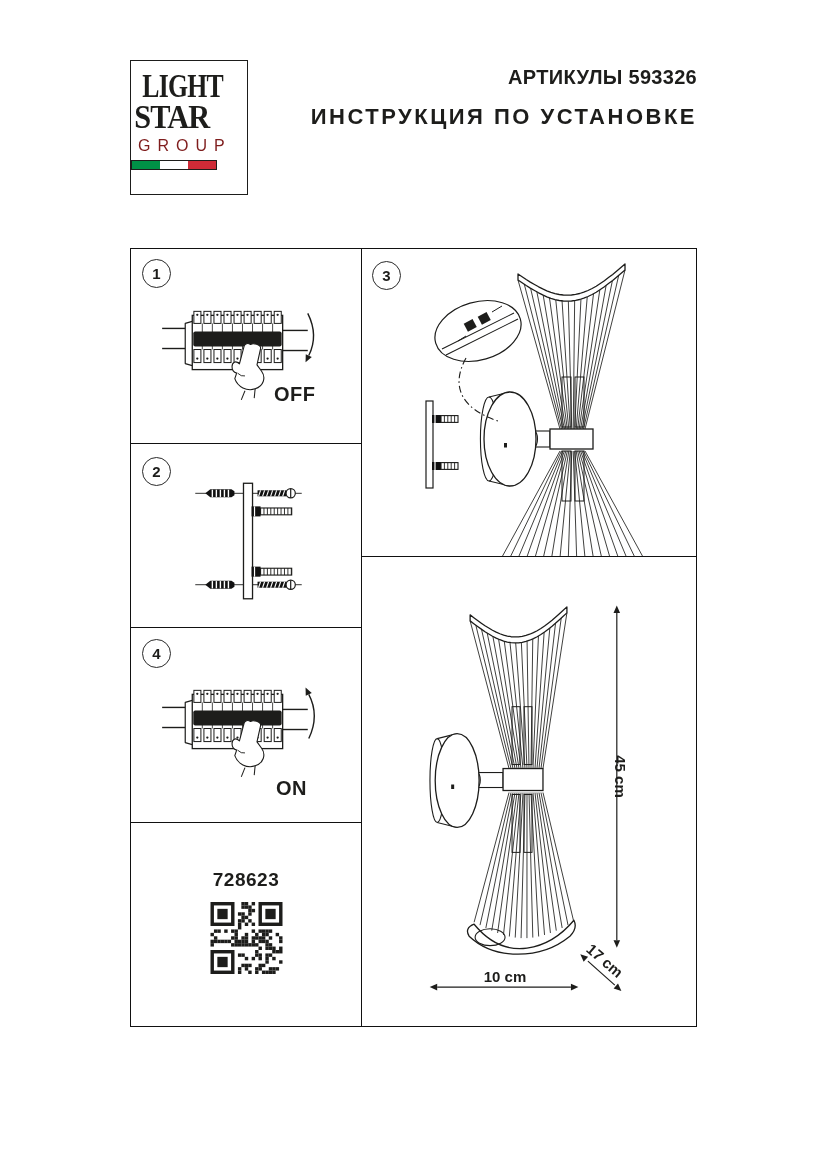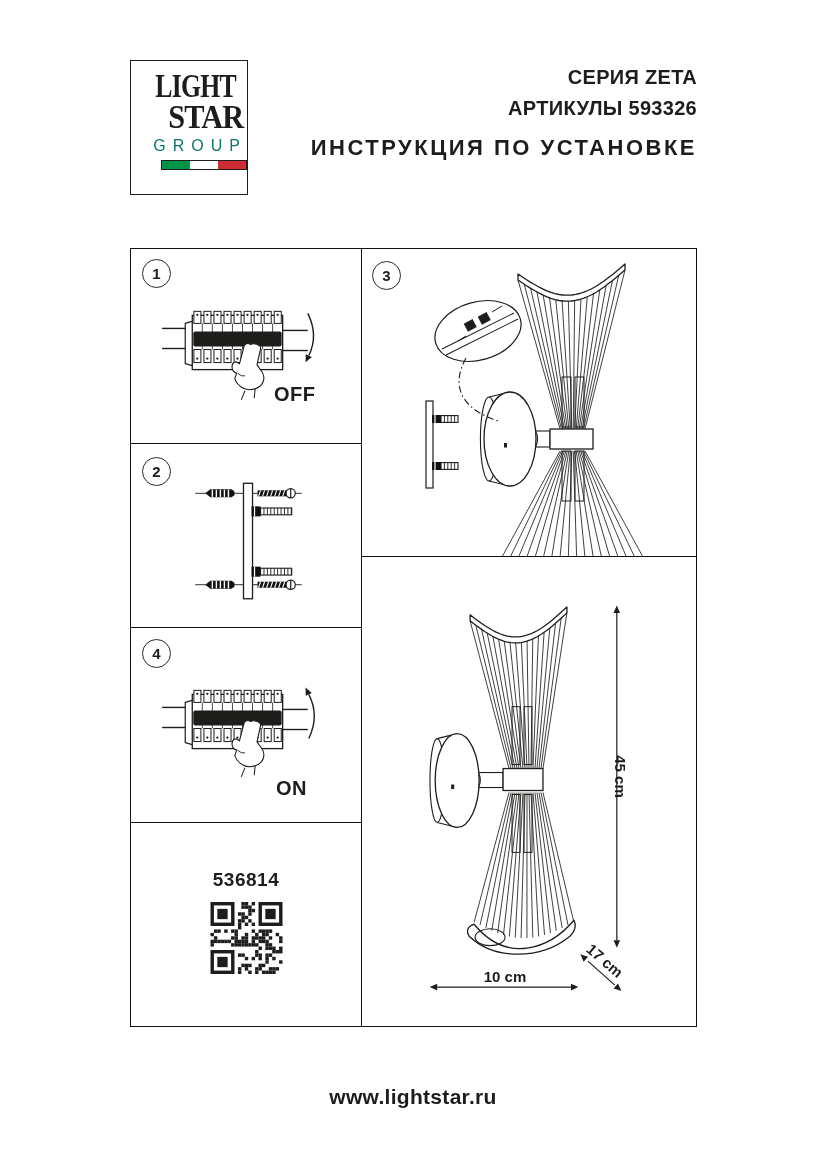--- a/index.html
+++ b/index.html
@@ -2,27 +2,27 @@
 <html><head>
 <meta charset="utf-8">
 <style>
   html,body{margin:0;padding:0;background:#fff;}
   .page{position:relative;width:826px;height:1171px;background:#fff;
         font-family:"Liberation Sans",sans-serif;color:#1d1d1b;overflow:hidden;}
 
   
   .logo-box{position:absolute;left:130px;top:60px;width:118px;height:135px;
             border:1.5px solid #1d1d1b;box-sizing:border-box;background:#fff;
-            display:flex;flex-direction:column;align-items:flex-end;padding-top:10px;}
+            display:flex;flex-direction:column;align-items:flex-start;padding-top:10px;}
   .logo-word{font-family:"Liberation Serif",serif;font-weight:bold;font-size:33px;
              line-height:31px;letter-spacing:-1px;color:#1d1d1b;display:inline-block;}
   .logo-light{transform:scaleX(0.78);}
   .logo-star{transform:scaleX(0.92);}
   .logo-group{font-size:16px;font-weight:400;letter-spacing:7px;padding-left:7px;
-              margin-top:4px;color:#0f766e;}
+              margin-top:4px;color:#7f1d1d;}
   .logo-flag{margin-top:5px;width:86px;height:10px;border:1.2px solid #1d1d1b;
              box-sizing:border-box;display:flex;}
   .logo-flag span{flex:1;height:100%;}
 
   
   .hdr{position:absolute;right:129px;top:62px;text-align:right;}
   .hdr-line1{font-size:20px;font-weight:bold;line-height:31px;letter-spacing:.3px;}
   .hdr-line2{font-size:20px;font-weight:bold;line-height:31px;letter-spacing:.3px;}
   .hdr-title{margin-top:10px;font-size:22px;font-weight:bold;line-height:27px;}
   .hdr-title .t1{letter-spacing:2.5px;}
@@ -65,21 +65,20 @@
     <span class="logo-word logo-star">STAR</span>
     <span class="logo-group">GROUP</span>
     <div class="logo-flag">
       <span id="flag-g" style="background: rgb(0, 146, 70);"></span>
       <span id="flag-w" style="background: rgb(255, 255, 255);"></span>
       <span id="flag-r" style="background: rgb(206, 43, 55);"></span>
     </div>
   </div>
 
   <div class="hdr">
-    <div class="hdr-line1">СЕРИЯ ZETA</div>
     <div class="hdr-line2">АРТИКУЛЫ 593326</div>
     <div class="hdr-title">
       <div class="t1">ИНСТРУКЦИЯ ПО УСТАНОВКЕ</div>
     </div>
   </div>
 
   <div class="grid">
 
     <div id="cell1" class="cell cL bb">
       <div class="stepnum" style="left:11px;top:10px">1</div>
@@ -282,21 +281,21 @@
           </g>
           <g fill="none" stroke="#1d1d1b">
             <path d="M177,110 Q188,87 177,66" stroke="#1d1d1b" stroke-width="1.4" fill="none" stroke-linejoin="round"></path>
             <polygon points="173.8,59.2 180.0,64.6 174.0,67.4" fill="#1d1d1b" stroke="none"></polygon>
           </g>
         </svg>
       <div class="lbl lbl-onoff" style="left:145px;top:149px">ON</div>
     </div>
 
     <div id="cellqr" class="cell cL">
-      <div class="lbl lbl-article" style="left:0;right:0;top:46px">536814</div>
+      <div class="lbl lbl-article" style="left:0;right:0;top:46px">728623</div>
       <svg id="svgqr" viewBox="0 0 229 203">
           <g>
             <rect x="109.85714285714286" y="79" width="3.4285714285714284" height="3.4285714285714284" fill="#1d1d1b" stroke="none"></rect>
             <rect x="113.28571428571428" y="79" width="3.4285714285714284" height="3.4285714285714284" fill="#1d1d1b" stroke="none"></rect>
             <rect x="120.14285714285714" y="79" width="3.4285714285714284" height="3.4285714285714284" fill="#1d1d1b" stroke="none"></rect>
             <rect x="109.85714285714286" y="82.42857142857143" width="3.4285714285714284" height="3.4285714285714284" fill="#1d1d1b" stroke="none"></rect>
             <rect x="113.28571428571428" y="82.42857142857143" width="3.4285714285714284" height="3.4285714285714284" fill="#1d1d1b" stroke="none"></rect>
             <rect x="116.71428571428572" y="82.42857142857143" width="3.4285714285714284" height="3.4285714285714284" fill="#1d1d1b" stroke="none"></rect>
             <rect x="116.71428571428572" y="85.85714285714286" width="3.4285714285714284" height="3.4285714285714284" fill="#1d1d1b" stroke="none"></rect>
             <rect x="120.14285714285714" y="85.85714285714286" width="3.4285714285714284" height="3.4285714285714284" fill="#1d1d1b" stroke="none"></rect>
@@ -573,15 +572,14 @@
             <polygon points="259.6,435.0 251.8,432.5 256.2,427.5" fill="#1d1d1b" stroke="none"></polygon>
           </g>
         </svg>
       <div class="lbl lbl-dim" style="left:237px;top:211px;transform:rotate(90deg)">45 cm</div>
       <div class="lbl lbl-dim" style="left:103px;top:411px;width:80px">10 cm</div>
       <div class="lbl lbl-dim" style="left:213px;top:395px;width:60px;transform:rotate(41deg)">17 cm</div>
     </div>
 
   </div>
 
-  <div class="footer">www.lightstar.ru</div>
 
 </div>
 
 </body></html>

